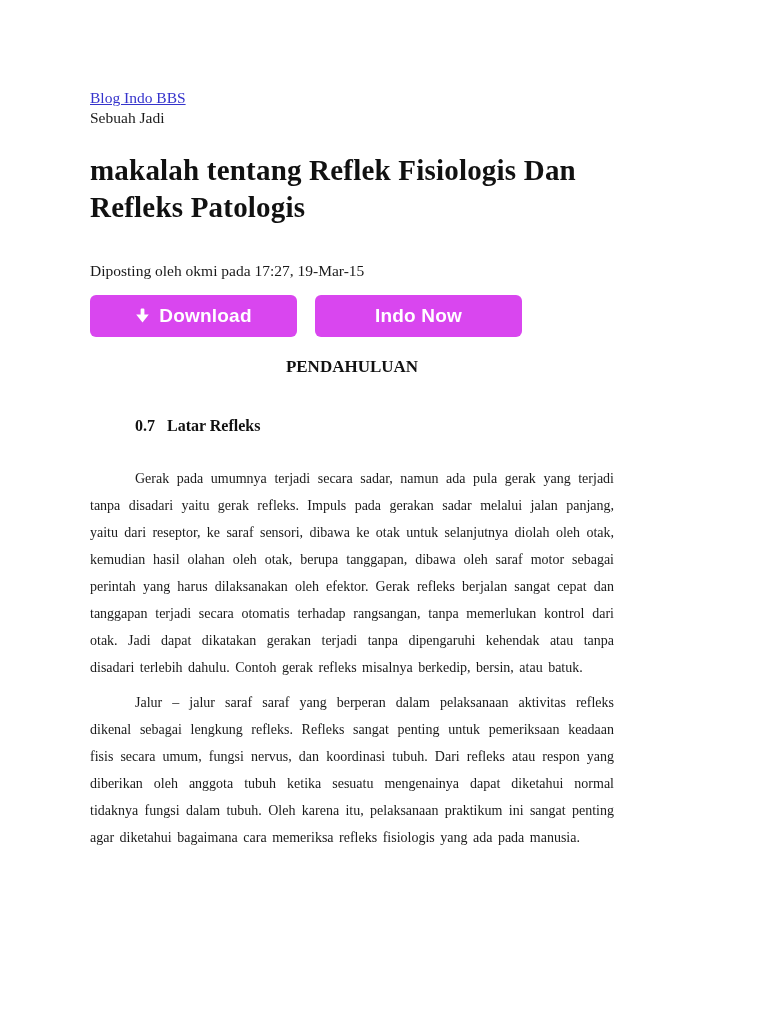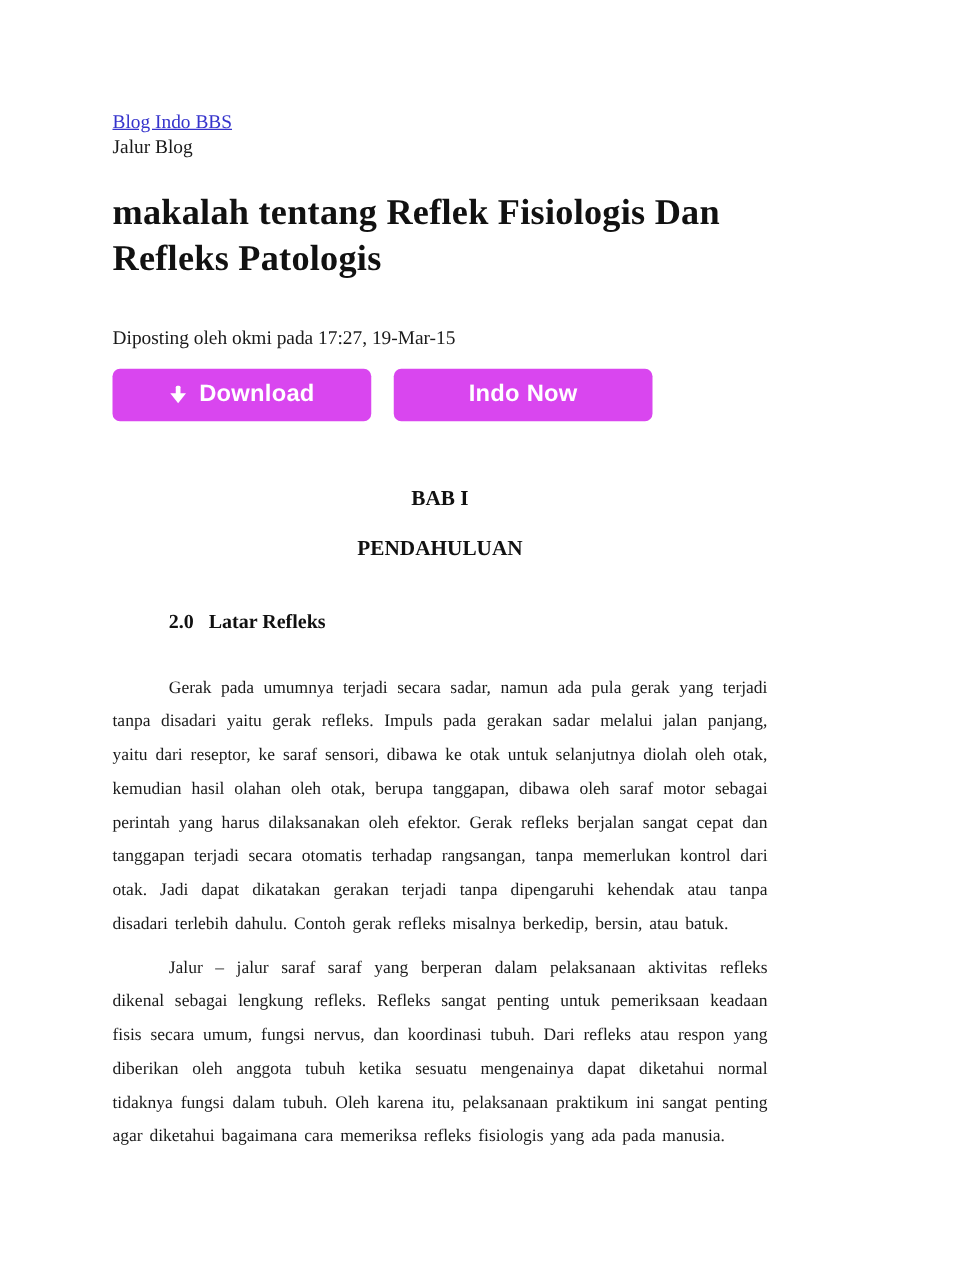--- a/index.html
+++ b/index.html
@@ -114,21 +114,21 @@
 </style>
 </head>
 <body>
 
 <div class="page">
 
   <div class="blog-header">
     <div>
       <a class="blog-link">Blog Indo BBS</a>
     </div>
-    <div class="blog-subtitle">Jalur Blog</div>
+    <div class="blog-subtitle">Sebuah Jadi</div>
   </div>
 
   <h1 class="post-title">makalah tentang Reflek Fisiologis Dan Refleks Patologis</h1>
 
   <div class="byline">Diposting oleh okmi pada 17:27, 19-Mar-15</div>
 
   <div class="button-row">
     <button class="ad-button">
       <span class="dl-icon">
         <svg width="15" height="16" viewBox="0 0 15 16" aria-hidden="true">
@@ -136,25 +136,24 @@
           <polygon points="1.2,6.6 13.8,6.6 7.5,14.5" fill="#ffffff"></polygon>
         </svg>
       </span>
       <span>Download</span>
     </button>
     <button class="ad-button">
       <span>Indo Now</span>
     </button>
   </div>
 
-  <div class="chapter-heading">BAB I</div>
 
   <div class="chapter-title">PENDAHULUAN</div>
 
   <div class="section-heading">
-    <span class="sec-num">2.0</span><span>Latar Refleks</span>
+    <span class="sec-num">0.7</span><span>Latar Refleks</span>
   </div>
 
   <p class="doc-paragraph">Gerak pada umumnya terjadi secara sadar, namun ada pula gerak yang terjadi tanpa disadari yaitu gerak refleks. Impuls pada gerakan sadar melalui jalan panjang, yaitu dari reseptor, ke saraf sensori, dibawa ke otak untuk selanjutnya diolah oleh otak, kemudian hasil olahan oleh otak, berupa tanggapan, dibawa oleh saraf motor sebagai perintah yang harus dilaksanakan oleh efektor. Gerak refleks berjalan sangat cepat dan tanggapan terjadi secara otomatis terhadap rangsangan, tanpa memerlukan kontrol dari otak. Jadi dapat dikatakan gerakan terjadi tanpa dipengaruhi kehendak atau tanpa disadari terlebih dahulu. Contoh gerak refleks misalnya berkedip, bersin, atau batuk.</p>
 
   <p class="doc-paragraph">Jalur – jalur saraf saraf yang berperan dalam pelaksanaan aktivitas refleks dikenal sebagai lengkung refleks. Refleks sangat penting untuk pemeriksaan keadaan fisis secara umum, fungsi nervus, dan koordinasi tubuh. Dari refleks atau respon yang diberikan oleh anggota tubuh ketika sesuatu mengenainya dapat diketahui normal tidaknya fungsi dalam tubuh. Oleh karena itu, pelaksanaan praktikum ini sangat penting agar diketahui bagaimana cara memeriksa refleks fisiologis yang ada pada manusia.</p>
 
 </div>
 
 </body></html>

